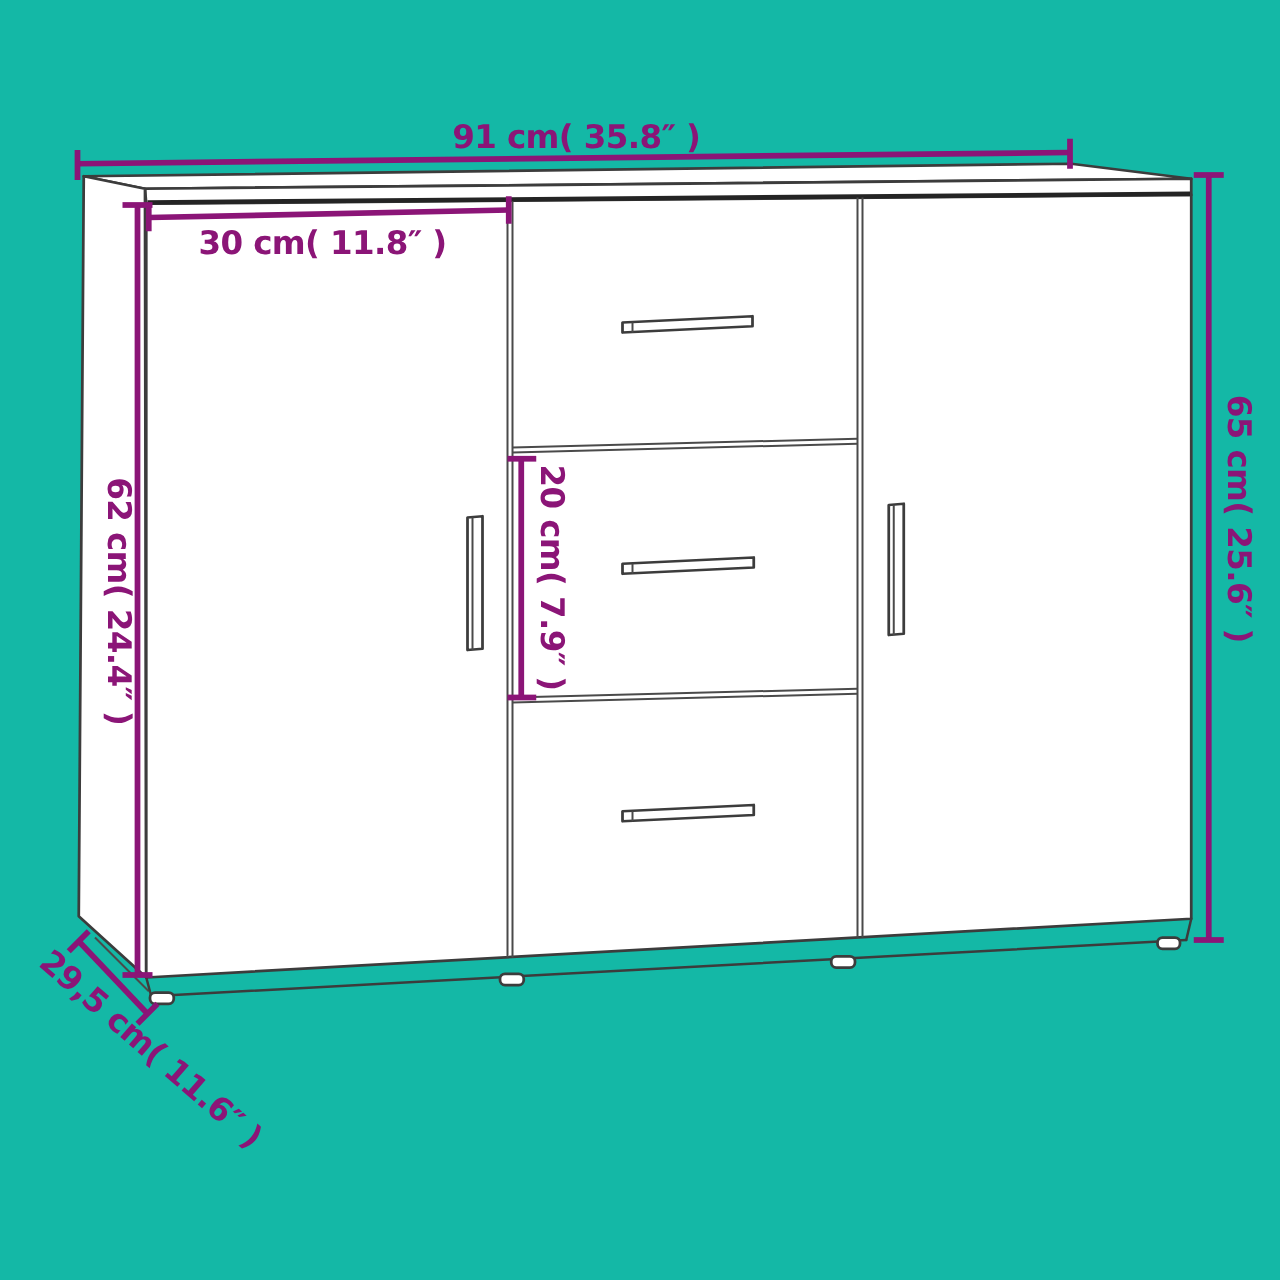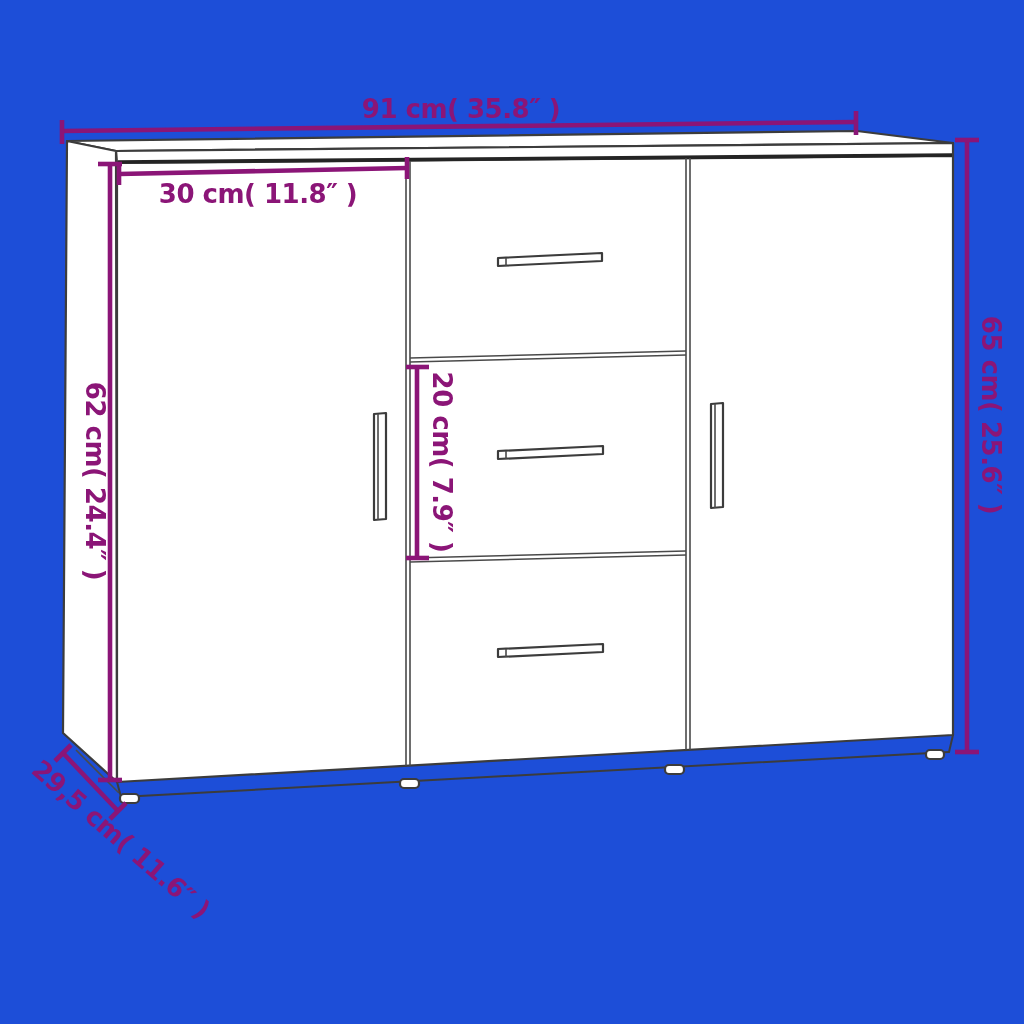--- a/index.html
+++ b/index.html
@@ -1,16 +1,16 @@
 <!DOCTYPE html>
 <html><head>
 <meta charset="utf-8">
 <style>
   html,body{margin:0;padding:0;background:#ffffff;}
-  #stage{position:relative;width:1024px;height:1024px;background:#1d4ed8;overflow:hidden;
+  #stage{position:relative;width:1024px;height:1024px;background:#14b8a6;overflow:hidden;
          font-family:"DejaVu Sans", sans-serif;}
   svg{position:absolute;left:0;top:0;}
   .ln      {fill:none;stroke:#3c3c3c;stroke-width:2;stroke-linecap:round;stroke-linejoin:round;}
   .ln-thin {fill:none;stroke:#4a4a4a;stroke-width:1.6;}
   .panel   {fill:#ffffff;stroke:#3c3c3c;stroke-width:2.2;stroke-linejoin:round;}
   .gapline {fill:none;stroke:#242424;stroke-width:3.6;}
   .dim     {fill:none;stroke:#8b1577;stroke-width:4.6;stroke-linecap:butt;}
   .dim-label{fill:#8b1577;font-family:"DejaVu Sans", sans-serif;font-weight:700;
              font-size:26px;letter-spacing:-0.5px;}
 </style>

